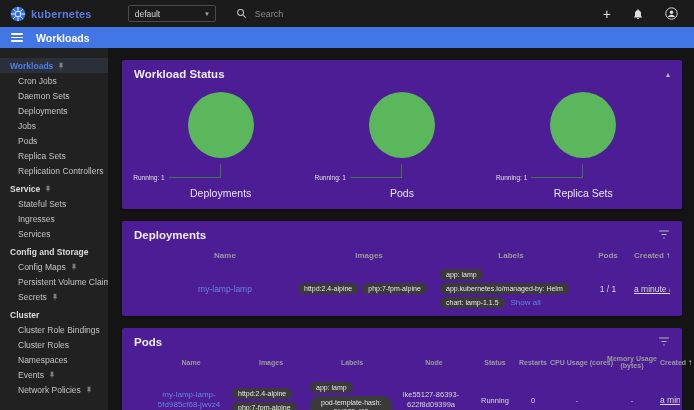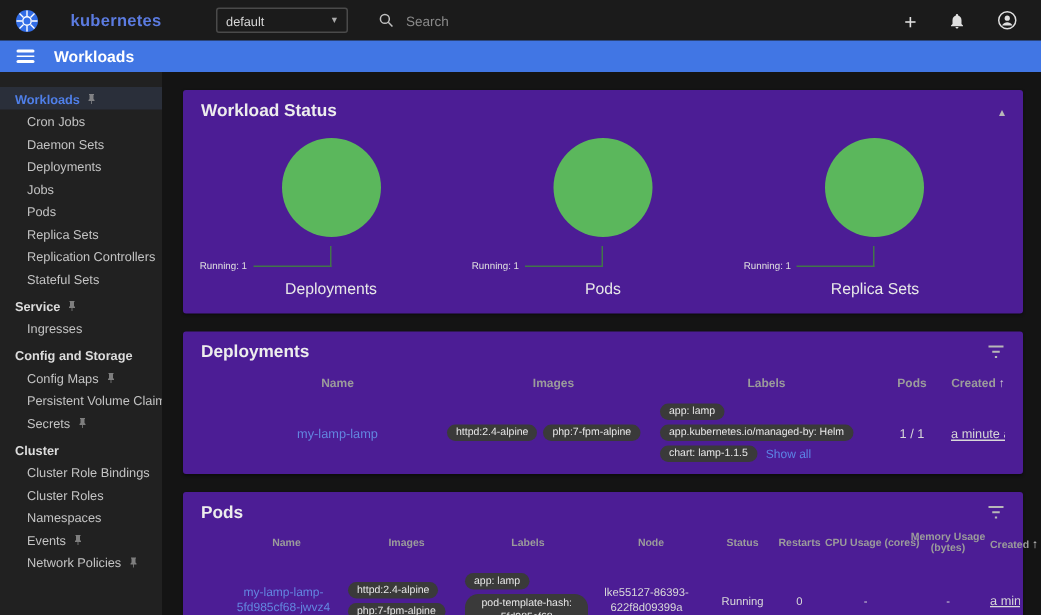--- a/index.html
+++ b/index.html
@@ -1,21 +1,21 @@
 <!DOCTYPE html>
 <html><head>
 <meta charset="utf-8">
 <style>
   * { margin:0; padding:0; box-sizing:border-box; }
   html,body { width:694px; height:410px; overflow:hidden; background:#141414;
     font-family:"Liberation Sans", sans-serif; }
 
   
   .topbar { height:27px; background:#1b1b1b; display:flex; align-items:center; }
-  .brand { display:flex; align-items:center; gap:21px; margin-left:10px; }
+  .brand { display:flex; align-items:center; gap:5px; margin-left:10px; }
   .brand-text { color:#5b7be0; font-size:11px; font-weight:bold; letter-spacing:.2px; }
   .ns-select { margin-left:36px; width:88px; height:17px; border:1px solid #4a4a4a; border-radius:2px;
     display:flex; align-items:center; justify-content:space-between; padding:0 6px; cursor:pointer; }
   .ns-value { color:#d8d8d8; font-size:8.5px; }
   .caret { color:#aaa; font-size:7px; line-height:1; }
   .searchbox { margin-left:20px; display:flex; align-items:center; gap:8px; flex:0 0 auto; }
   .searchbox input { background:transparent; border:none; outline:none; color:#ddd; font-size:9px; width:190px;
     font-family:"Liberation Sans", sans-serif; }
   .searchbox input::placeholder { color:#8a8a8a; }
   .top-actions { margin-left:auto; display:flex; align-items:center; gap:21px; margin-right:16px; }
@@ -159,31 +159,34 @@
       </div>
     <div class="nav-item">
         <span>Pods</span>
       </div>
     <div class="nav-item">
         <span>Replica Sets</span>
       </div>
     <div class="nav-item">
         <span>Replication Controllers</span>
       </div>
-    <div class="nav-item">
-        <span>Stateful Sets</span>
-      </div>
     <div class="nav-item top">
       <span>Service</span>
       <svg class="pin" width="8" height="8" viewBox="0 0 24 24">
           <path fill="#9e9e9e" d="M16 12V4h1V2H7v2h1v8l-2 2v2h5.2v6h1.6v-6H18v-2l-2-2z"></path>
         </svg>
     </div>
     <div class="nav-item">
+        <span>Stateful Sets</span>
+      </div>
+    <div class="nav-item">
         <span>Ingresses</span>
+      </div>
+    <div class="nav-item">
+        <span>Services</span>
       </div>
     <div class="nav-item top">
         <span>Config and Storage</span>
       </div>
     <div class="nav-item">
       <span>Config Maps</span>
       <svg class="pin" width="8" height="8" viewBox="0 0 24 24">
           <path fill="#9e9e9e" d="M16 12V4h1V2H7v2h1v8l-2 2v2h5.2v6h1.6v-6H18v-2l-2-2z"></path>
         </svg>
     </div>

